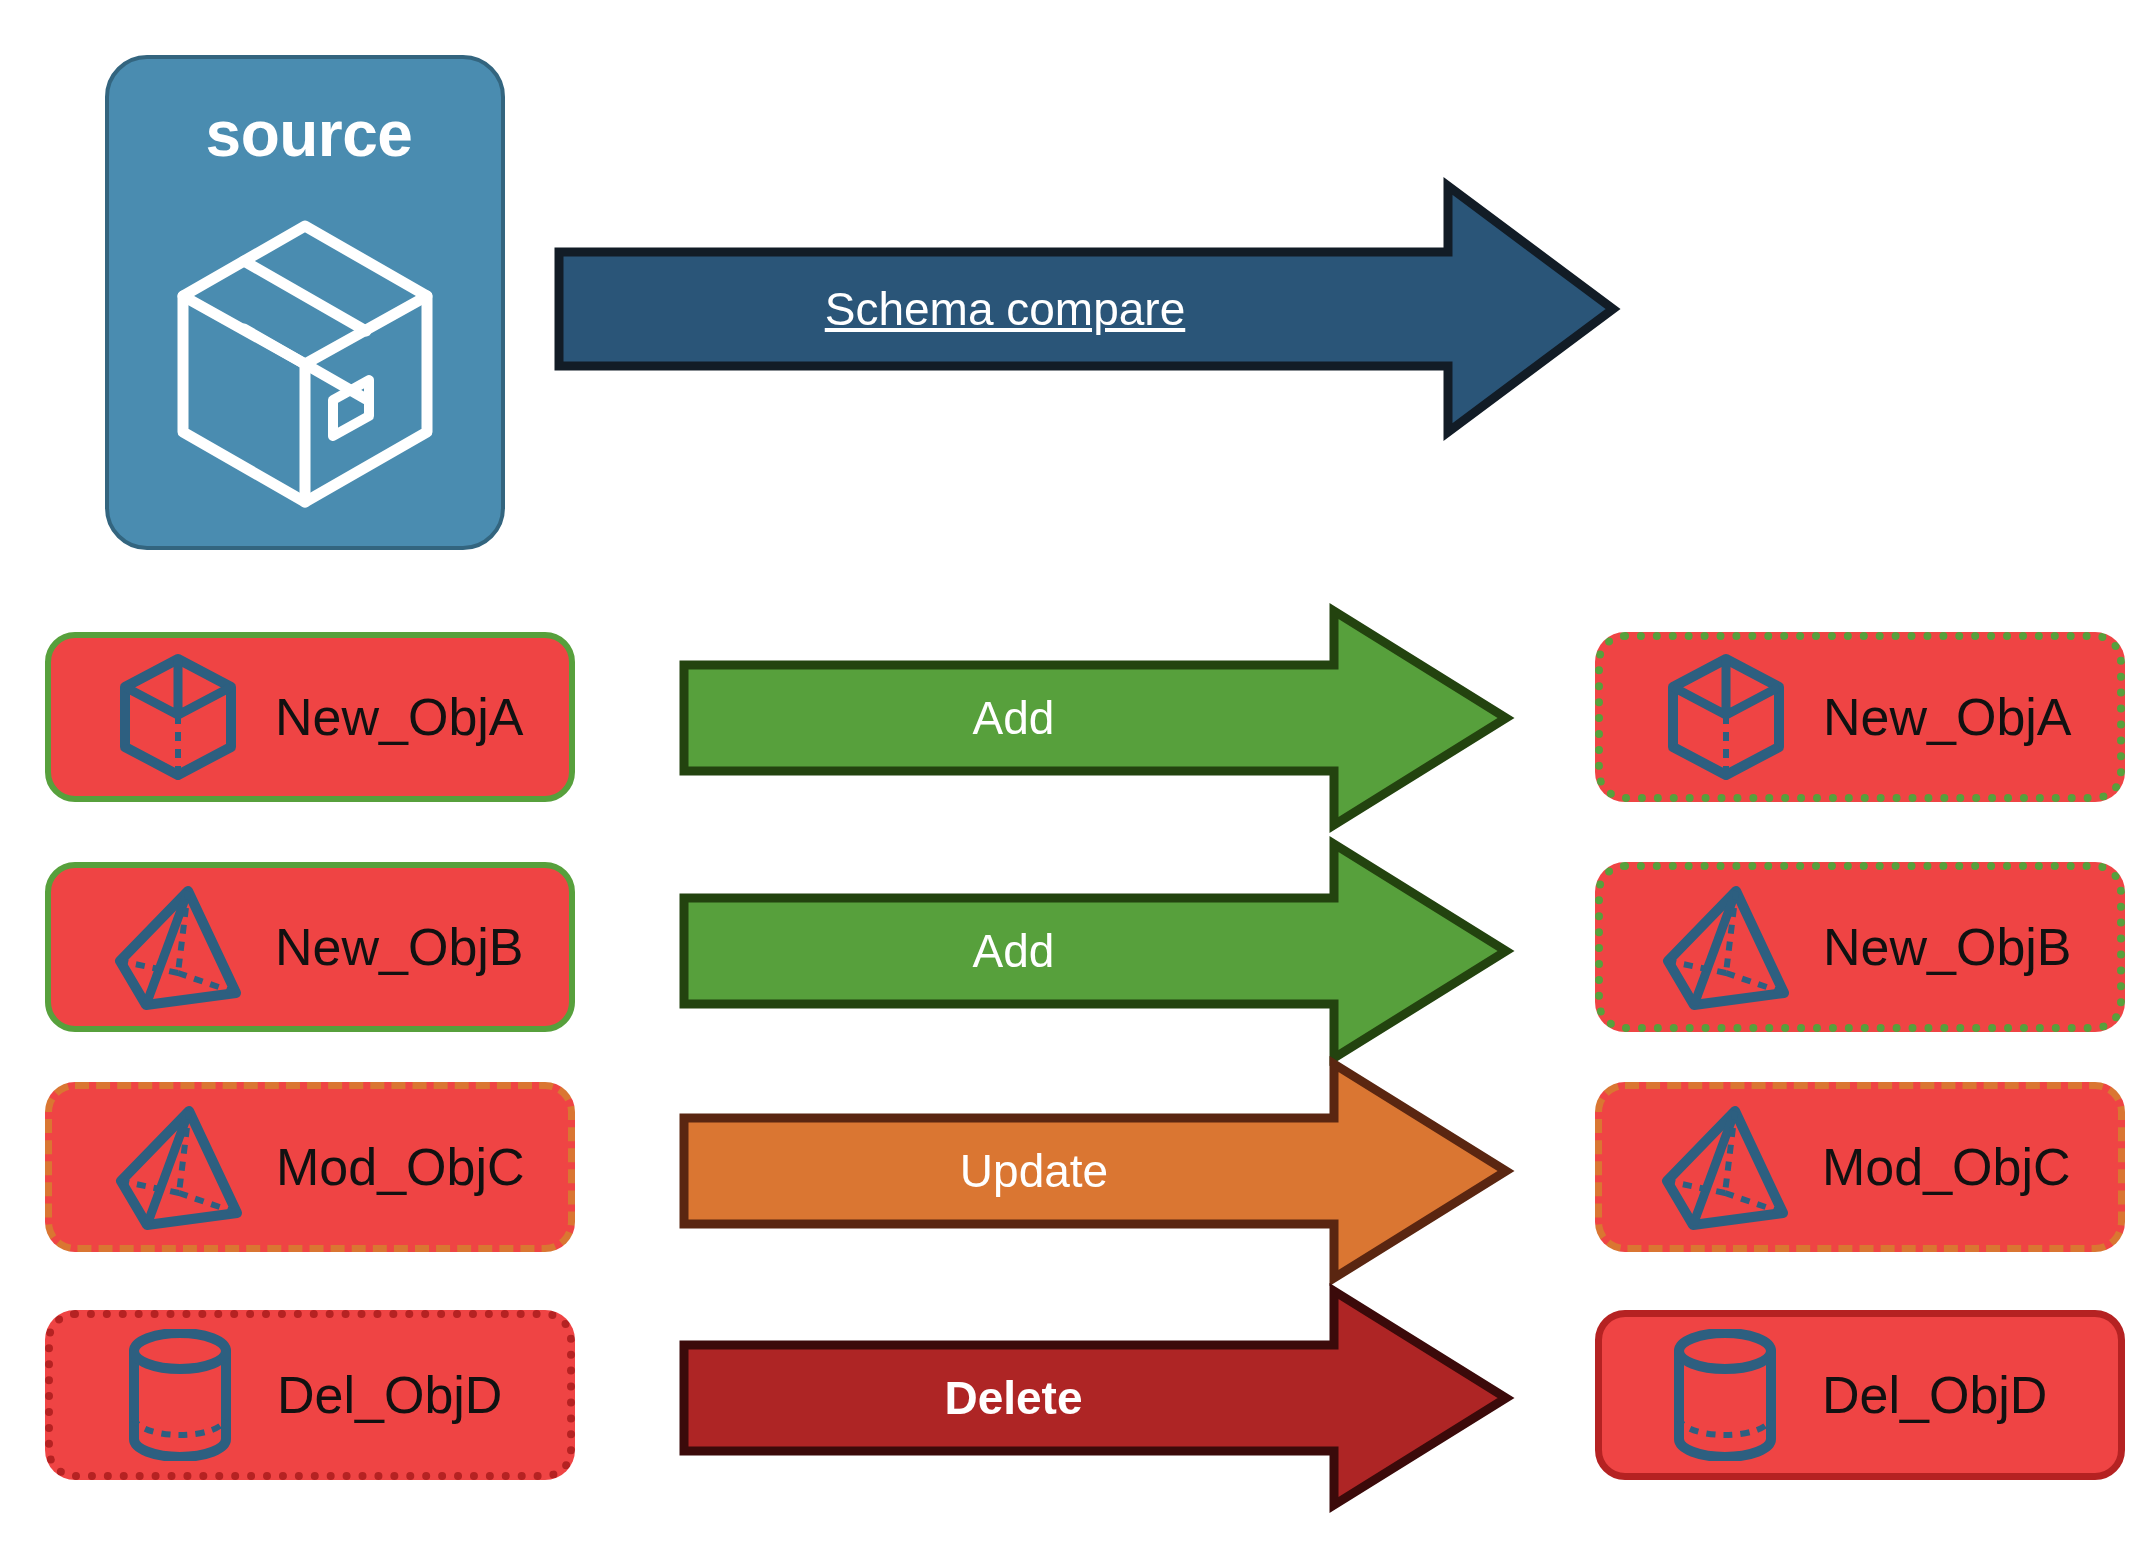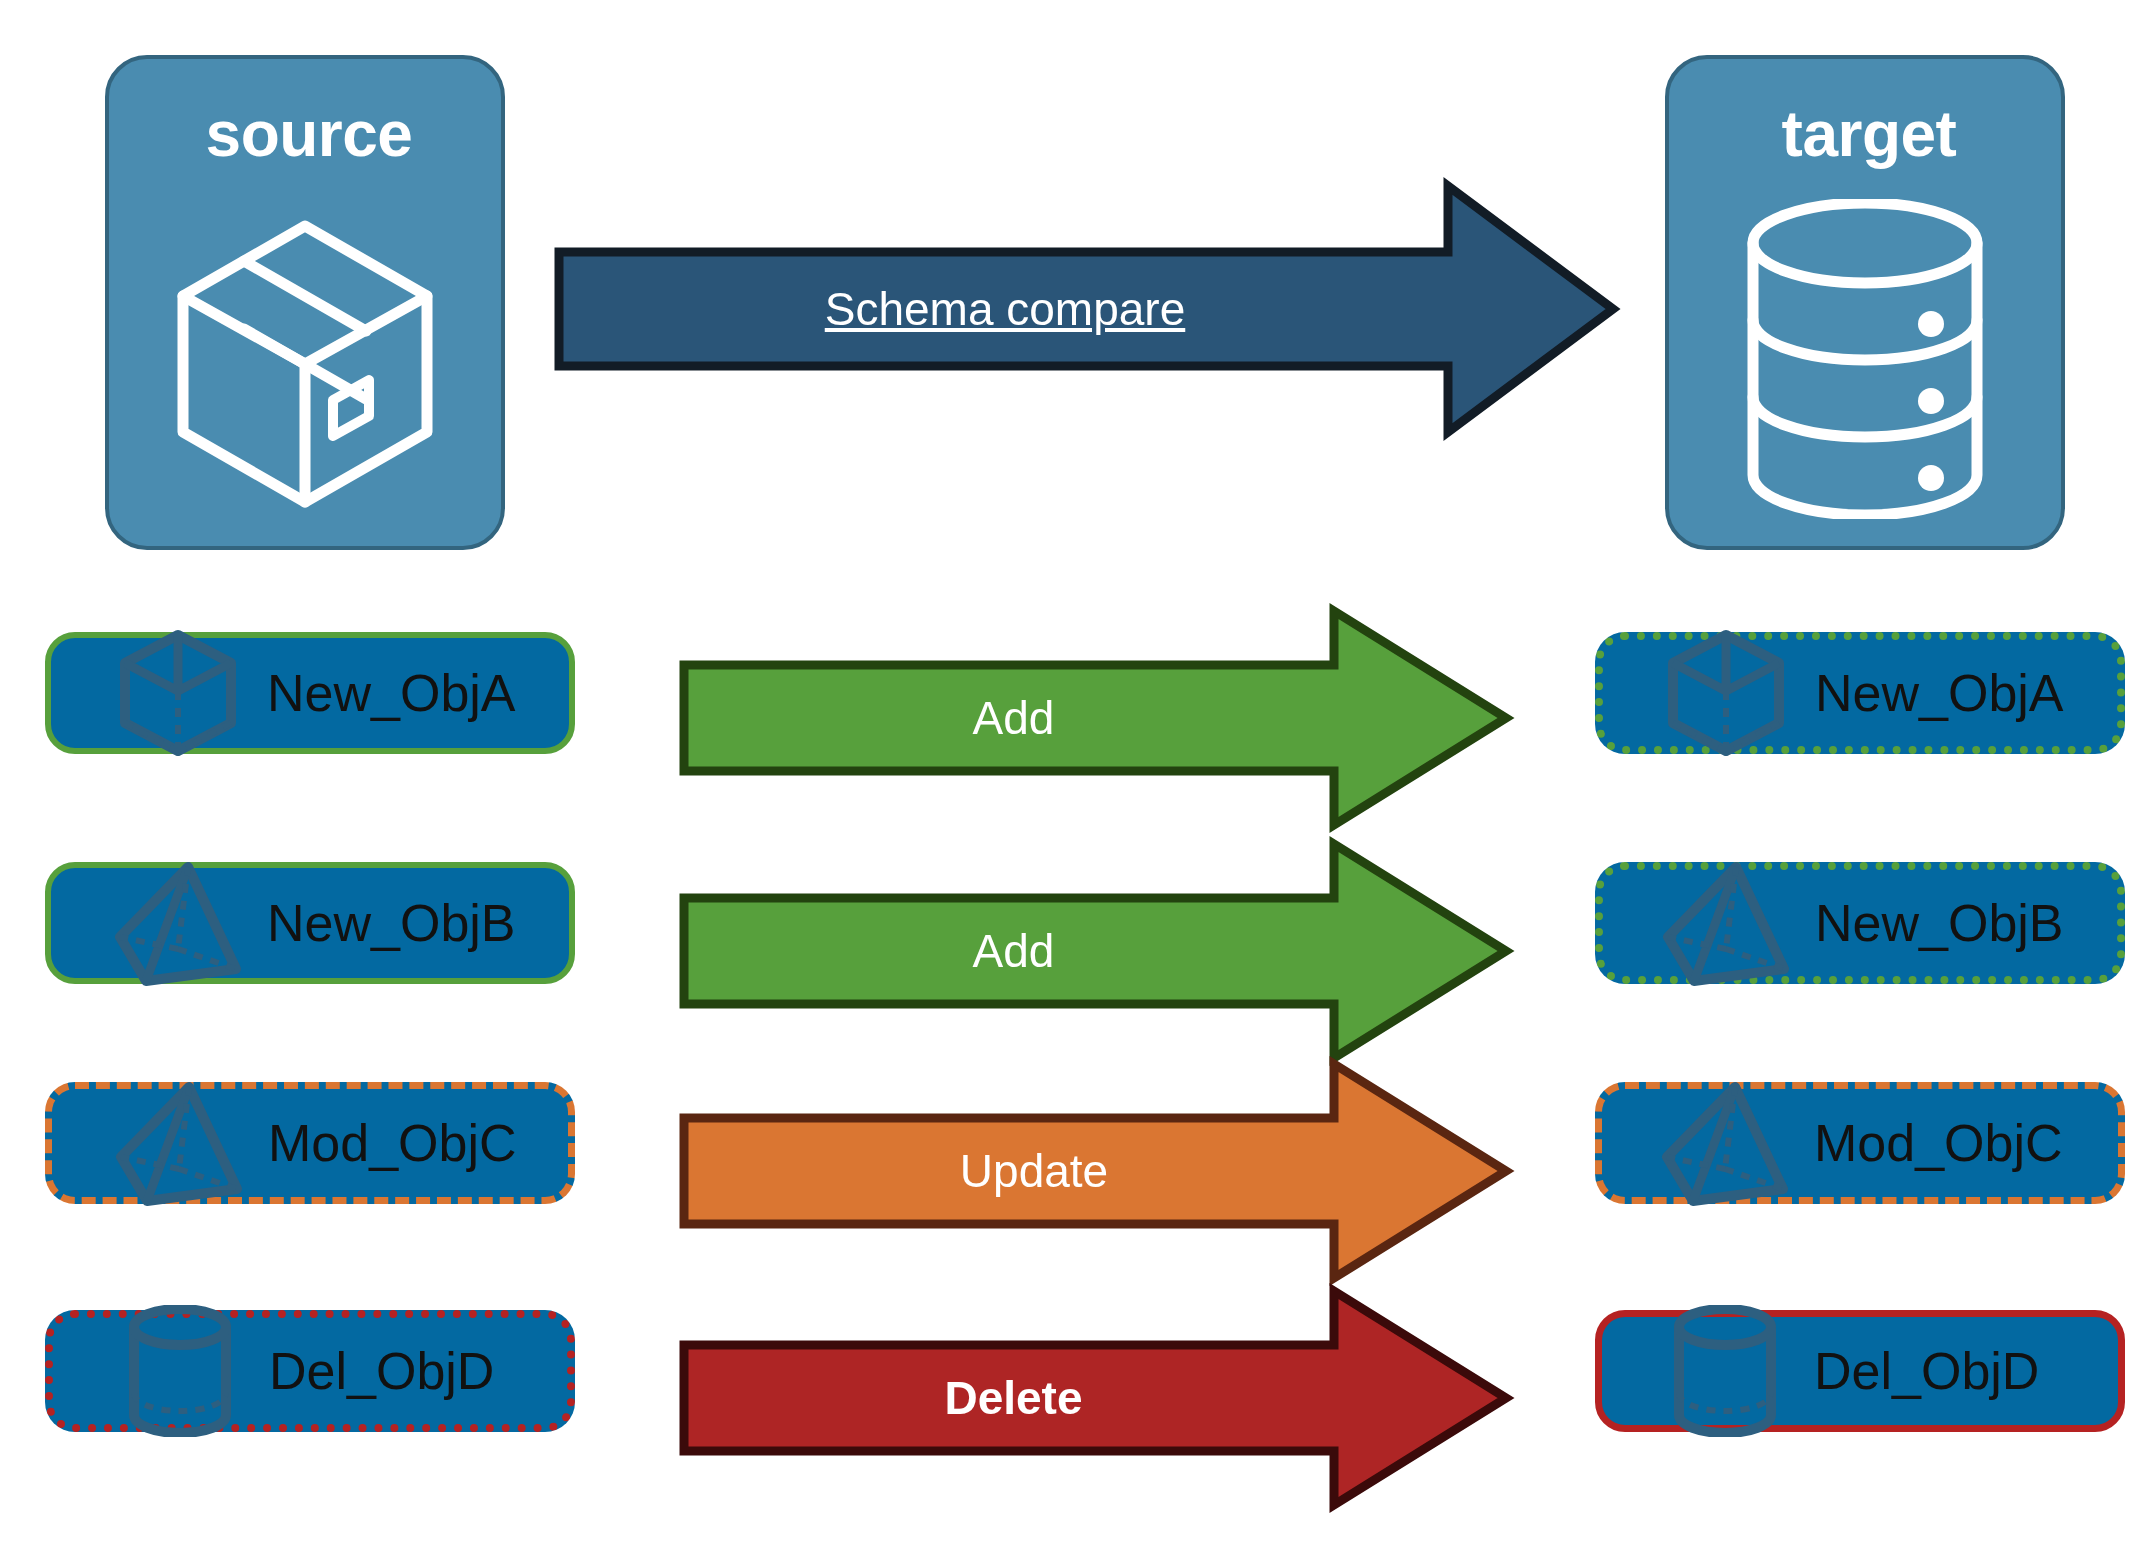--- a/index.html
+++ b/index.html
@@ -27,23 +27,23 @@
   .arrow{position:absolute;}
   .arrow svg{display:block;overflow:visible;}
   .arrow-label{
     position:absolute;color:#ffffff;text-align:center;
     font-size:46px;white-space:nowrap;
     left:0;right:0;top:50%;transform:translateY(-50%);
   }
 
   
   .chip{
-    position:absolute;width:530px;height:122px;border-radius:30px;
-    background:#0369a1;box-sizing:border-box;
-    display:flex;align-items:center;
+    position:absolute;width:530px;height:170px;border-radius:30px;
+    background:#ef4444;box-sizing:border-box;
+    display:flex;align-items:center;gap:8px;
   }
   .chip.solid-green  {border:6px solid #57a03c;}
   .chip.dotted-green {border:8px dotted #57a03c;}
   .chip.dashed-orange{border:7px dashed #da7632;align-items:center;}
   .chip.dotted-red   {border:8px dotted #b52222;}
   .chip.solid-red    {border:7px solid #b52222;}
   .chip .chip-icon{
     width:150px;height:150px;margin-left:52px;flex:0 0 auto;
     display:flex;align-items:center;justify-content:center;
   }
@@ -91,39 +91,20 @@
           <path d="M211 195 L89 125" stroke-width="11"></path>
         </g>
 
         <g fill="none" stroke="#ffffff" stroke-width="10" stroke-linejoin="round">
           <path d="M178 196 L214 176 L214 212 L178 232 Z"></path>
         </g>
       </svg>
     </div>
   </div>
 
-  <div class="endpoint" id="target-panel">
-    <div class="ep-title">target</div>
-    <div class="ep-icon">
-      <svg width="260" height="320" viewBox="0 0 260 320">
-        <g fill="none" stroke="#ffffff" stroke-width="11" stroke-linecap="round">
-
-          <path d="M18 44 L18 276 A112 40 0 0 0 242 276 L242 44"></path>
-
-          <ellipse cx="130" cy="44" rx="112" ry="40"></ellipse>
-
-          <path d="M18 121 A112 40 0 0 0 242 121"></path>
-          <path d="M18 198 A112 40 0 0 0 242 198"></path>
-        </g>
-        <circle cx="196" cy="125" r="13" fill="#ffffff"></circle>
-        <circle cx="196" cy="202" r="13" fill="#ffffff"></circle>
-        <circle cx="196" cy="279" r="13" fill="#ffffff"></circle>
-      </svg>
-    </div>
-  </div>
 
   <div class="arrow" id="arrow-schema">
     <svg width="1064" height="258" viewBox="0 0 1064 258">
       <path d="M4 72 L893 72 L893 6 L1058 129 L893 252 L893 186 L4 186 Z" fill="#2a5578" stroke="#121c26" stroke-width="9" stroke-linejoin="miter"></path>
     </svg>
     <div class="arrow-label" style="right:164px;left:0;text-decoration:underline;">Schema compare</div>
   </div>
 
   <div class="chip solid-green chip-left" id="chip-l0">
     <div class="chip-icon">

